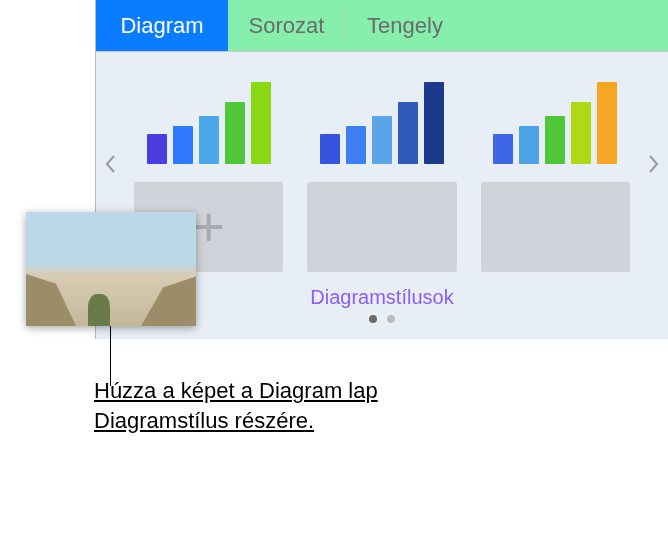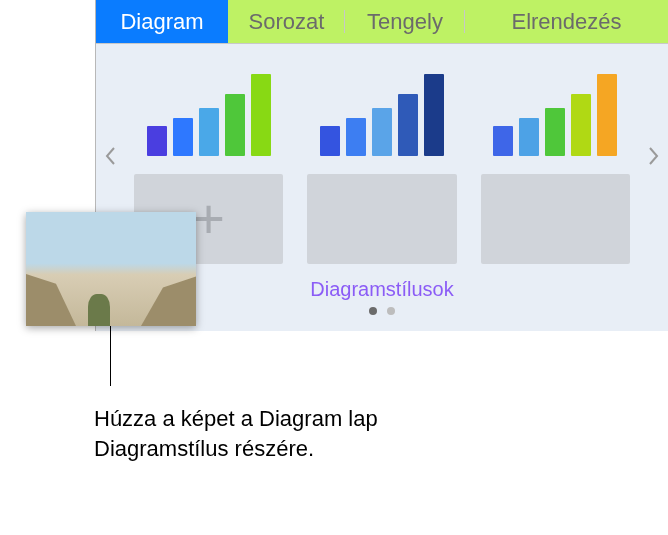--- a/index.html
+++ b/index.html
@@ -13,23 +13,23 @@
     .panel {
       position: absolute;
       left: 95px;
       top: 0;
       width: 573px;
       background: #fff;
       border-left: 1px solid #b8b8b8;
     }
     .tabs {
       display: flex;
-      background: #bef264;
+      background: #86efac;
       border-bottom: 1px solid #c8c8c8;
-      height: 44px;
+      height: 52px;
     }
     .tab {
       display: flex;
       align-items: center;
       justify-content: center;
       font-size: 22px;
       color: #6b6b6b;
       cursor: default;
       position: relative;
     }
@@ -173,36 +173,36 @@
       position: absolute;
       left: 110px;
       top: 326px;
       width: 1px;
       height: 60px;
       background: #000;
     }
     .callout-text {
       position: absolute;
       left: 94px;
-      top: 404px;
+      top: 376px;
       font-size: 22px;
       color: #000;
       line-height: 1.35;
       max-width: 400px;
+      text-decoration: underline;
     }
   </style>
 </head>
 <body>
 
 <div class="panel">
   <div class="tabs">
     <div class="tab tab-diagram active">Diagram</div>
     <div class="tab tab-sorozat">Sorozat</div>
     <div class="tab tab-tengely">Tengely</div>
-    <div class="tab tab-elrendezes">Elrendezés</div>
   </div>
 
   <div class="styles-area">
     <div class="arrow arrow-left">
       <svg width="12" height="20" viewBox="0 0 12 20">
           <path d="M10 2 L3 10 L10 18" stroke="#9a9a9a" stroke-width="2" fill="none"></path>
         </svg>
     </div>
     <div class="arrow arrow-right">
       <svg width="12" height="20" viewBox="0 0 12 20">

